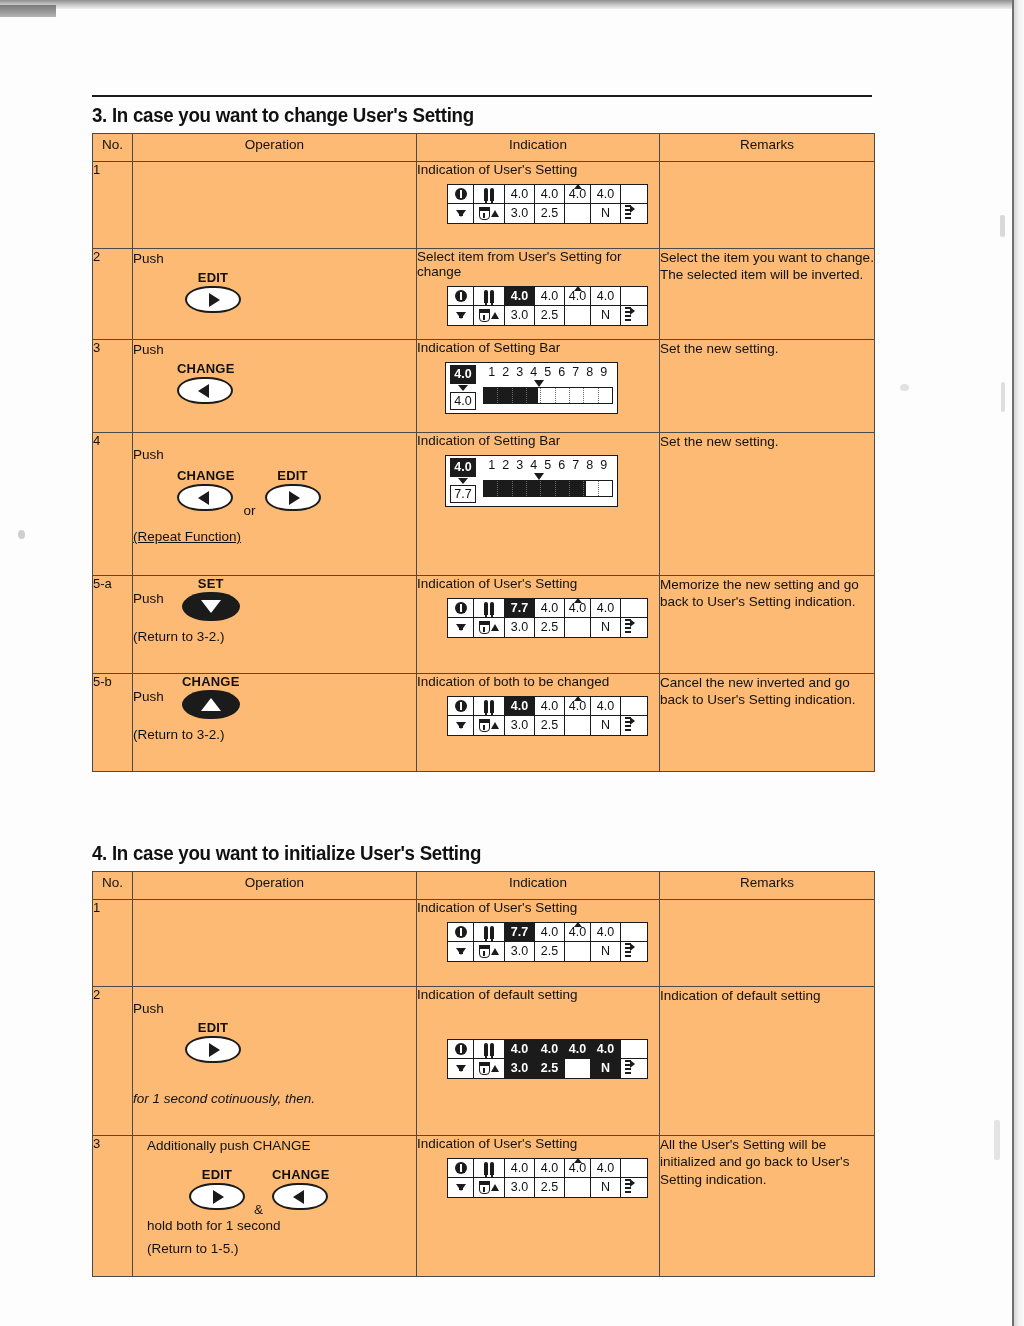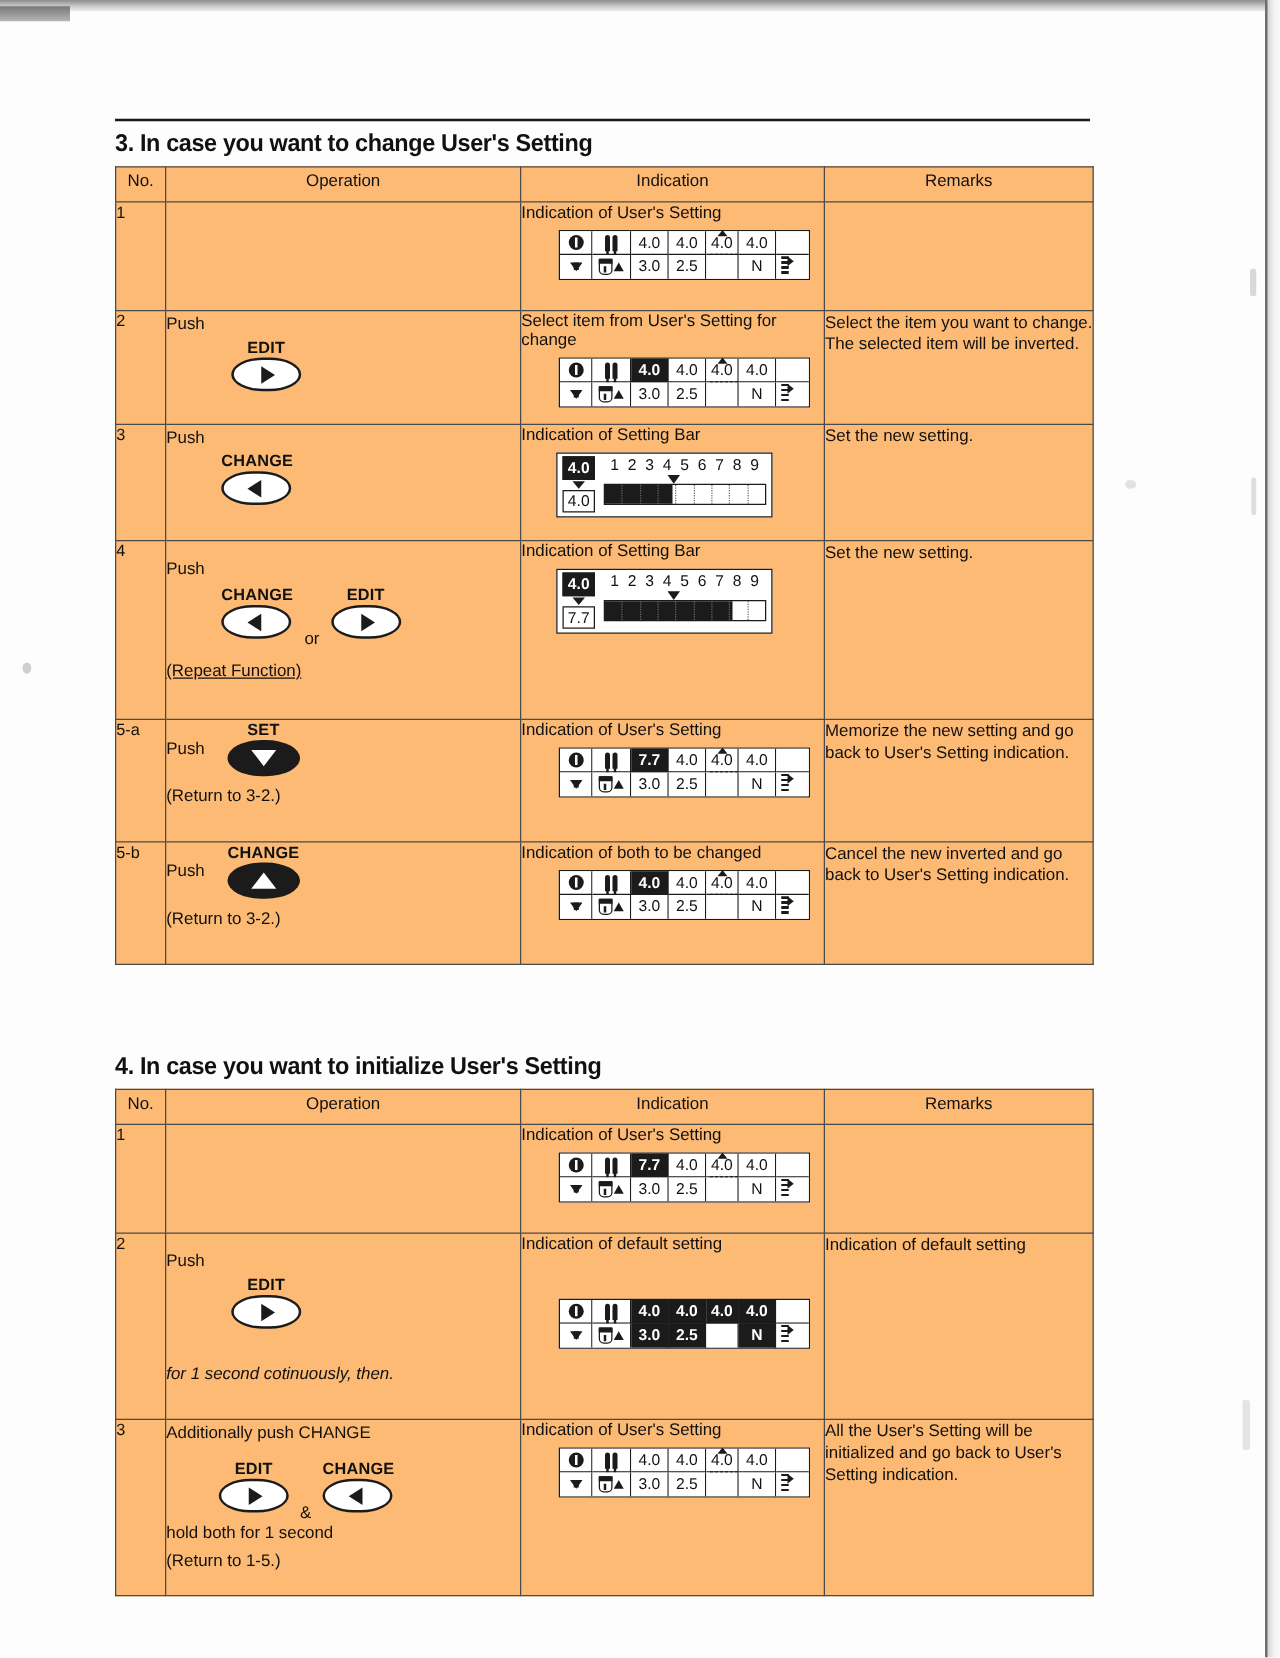--- a/index.html
+++ b/index.html
@@ -667,21 +667,21 @@
                     <div class="lcd-cell w-tail last">
                       <i class="tail-mark"></i>
                     </div>
                   </div></div></div>
           </td>
           <td class="rem">Indication of default setting</td>
         </tr>
 
         <tr>
           <td class="no">3</td>
-          <td class="op" style="height:140px;">
+          <td class="op" style="height:140px;padding-left:14px;">
             <span class="push-word">Additionally push CHANGE</span>
             <div class="btn-row" style="margin-left:42px;margin-top:14px;">
               <div class="btn-wrap">
                 <span class="btn-lbl">EDIT</span>
                 <div class="btn-oval">
                     <i class="tri-r"></i>
                   </div>
               </div>
               <span class="btn-sep">&amp;</span>
               <div class="btn-wrap">

